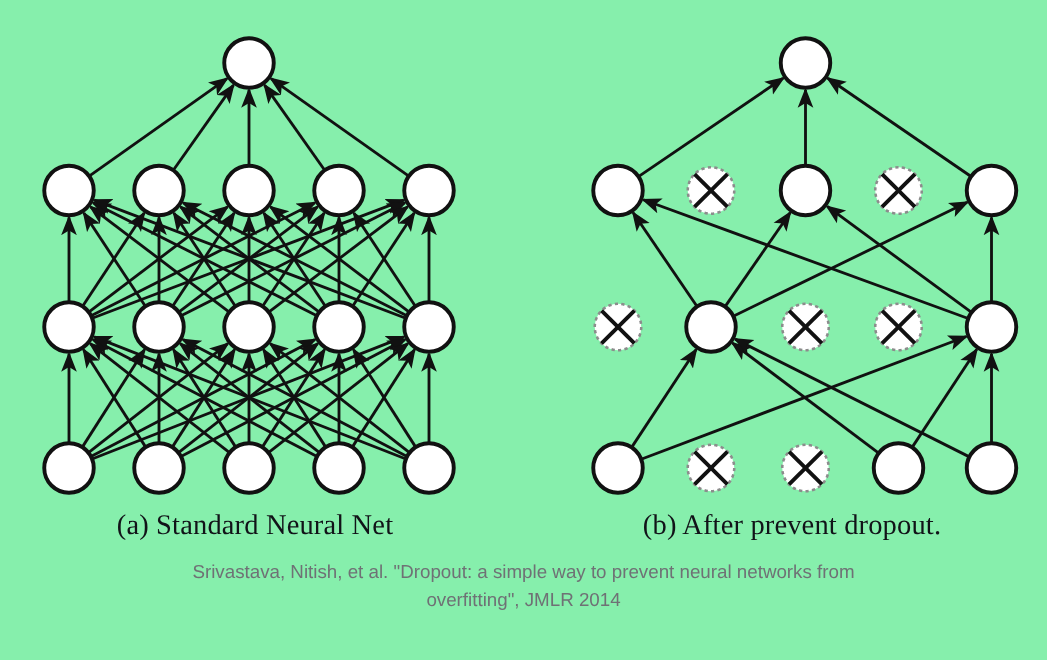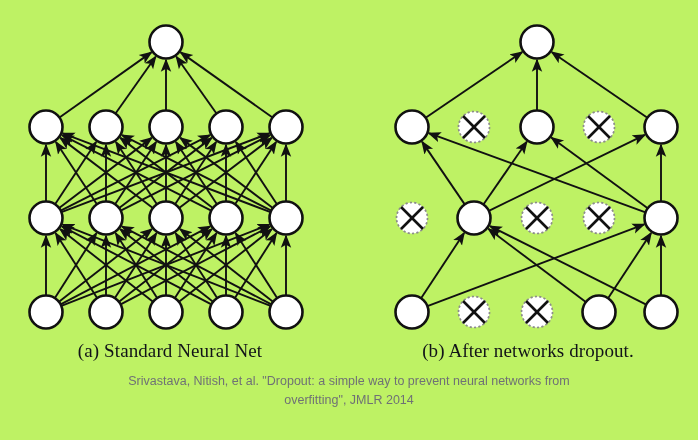--- a/index.html
+++ b/index.html
@@ -13,21 +13,21 @@
     background: #ffffff;
     font-family: "Liberation Sans", sans-serif;
     overflow: hidden;
     position: relative;
   }
   #slide {
     position: absolute;
     left: 0; top: 0;
     width: 698px;
     height: 440px;
-    background: #bef264;
+    background: #86efac;
   }
   #figure-area {
     position: absolute;
     left: 0; top: 0;
     width: 698px;
     height: 336px;
   }
   #net-svg {
     display: block;
     width: 698px;
@@ -210,21 +210,21 @@
             <line x1="609.9585" y1="116.0415" x2="588.0415" y2="137.9585" stroke="#111111" stroke-width="2.6"></line>
           </g>
           <circle cx="661" cy="127" r="16.5" fill="#ffffff" stroke="#111111" stroke-width="2.6"></circle>
           <circle cx="537" cy="42" r="16.5" fill="#ffffff" stroke="#111111" stroke-width="2.6"></circle>
         </g>
     </svg>
   </div>
 
   <div class="captions-row">
     <div class="caption caption-a">(a) Standard Neural Net</div>
-    <div class="caption caption-b">(b) After networks dropout.</div>
+    <div class="caption caption-b">(b) After prevent dropout.</div>
   </div>
 
   <div class="citation">
     <span class="line">Srivastava, Nitish, et al. "Dropout: a simple way to prevent neural networks from</span>
     <span class="line">overfitting", JMLR 2014</span>
   </div>
 
 </div>
 
 </body></html>

